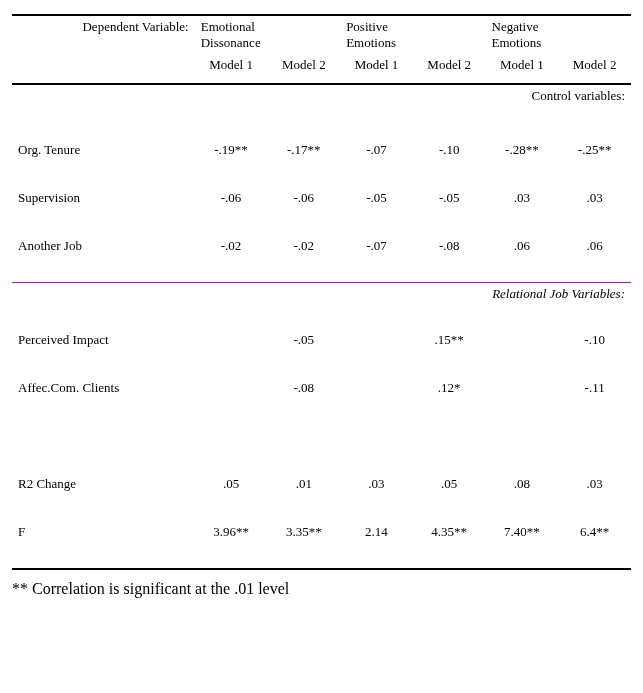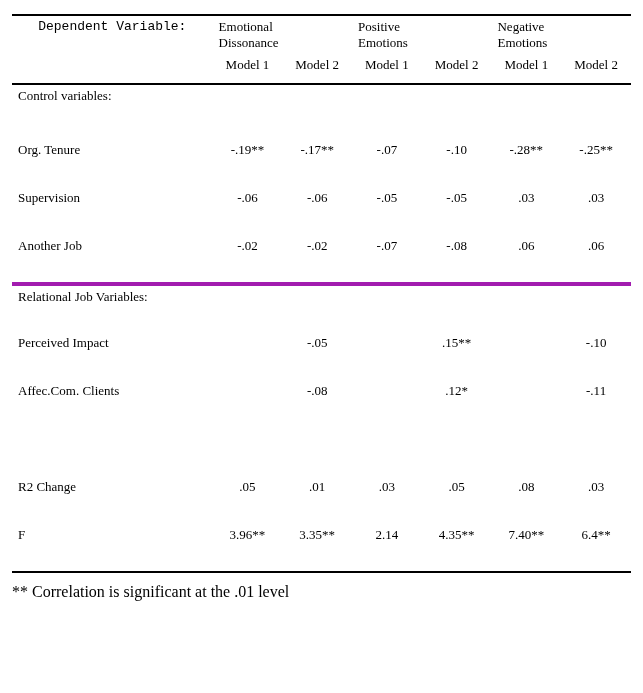--- a/index.html
+++ b/index.html
@@ -25,41 +25,41 @@
       text-align: left;
       min-width: 140px;
     }
     .border-top-thick {
       border-top: 2px solid #000;
     }
     .border-bottom-thick {
       border-bottom: 2px solid #000;
     }
     .border-top-thin {
-      border-top: 4px solid #a21caf;
+      border-top: 1px solid #a21caf;
+      font-style: italic;
     }
     .section-header td {
       font-weight: normal;
       padding-bottom: 2px;
-      text-align: left;
+      text-align: right;
     }
     .col-header-row th {
       font-weight: normal;
       text-align: center;
       vertical-align: bottom;
       padding-bottom: 10px;
     }
     .dep-var-row th {
       font-weight: normal;
       text-align: left;
       vertical-align: top;
     }
     .dep-var-row th.row-label {
-      text-align: center;
-      font-family: Liberation Mono, monospace;
+      text-align: right;
     }
     .footnote {
       font-size: 16px;
       margin-top: 10px;
     }
     .data-row td {
       padding-top: 4px;
       padding-bottom: 4px;
     }
   </style>

